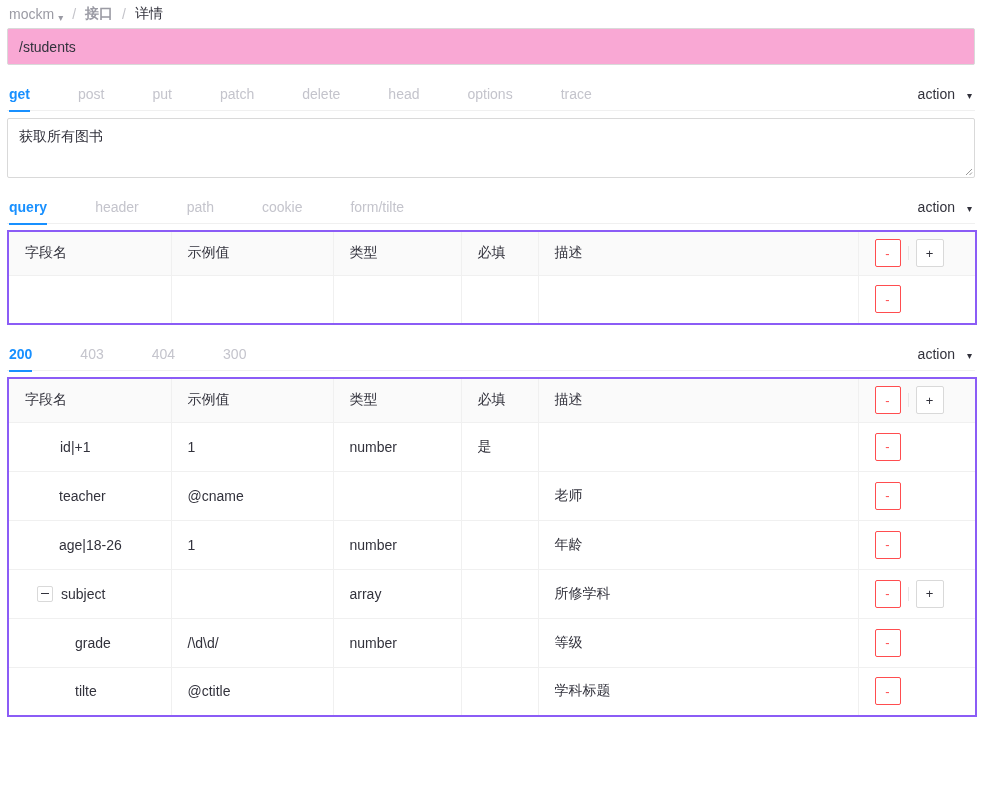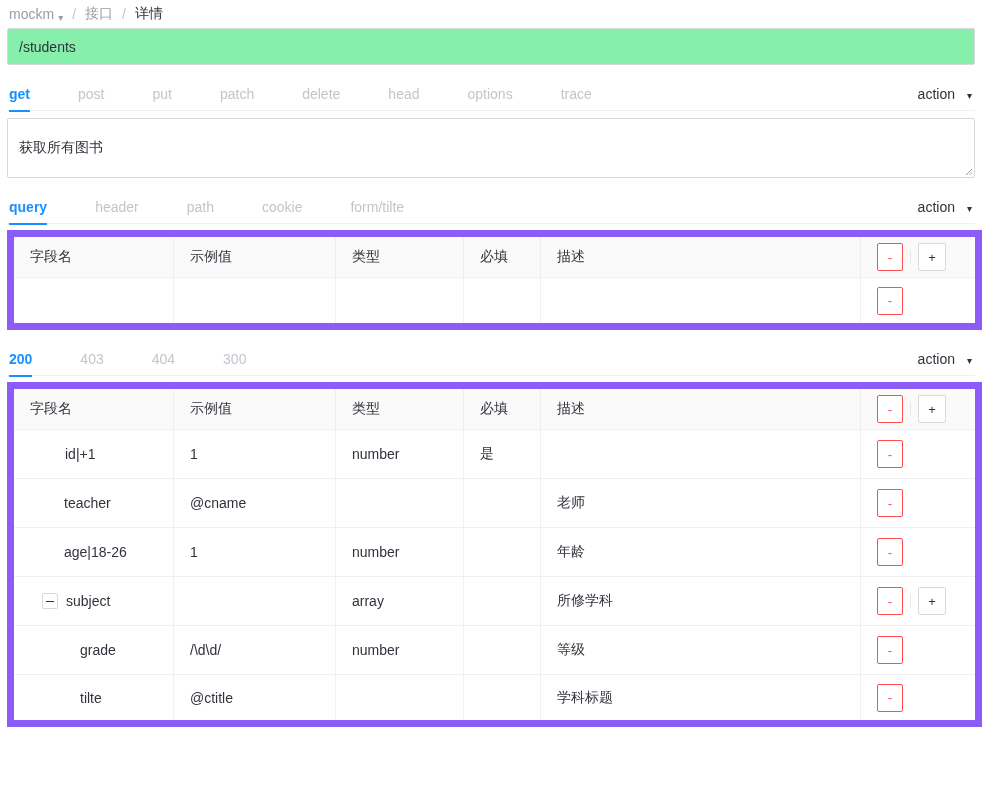--- a/index.html
+++ b/index.html
@@ -18,30 +18,30 @@
     height: 28px;
     display: flex; align-items: center;
     padding: 0 9px;
     font-size: 14px;
     color: #9b9ba4;
     gap: 0px;
   }
   .bc-proj { color:#9b9ba4; display:flex; align-items:flex-end; gap:4px; cursor:pointer; }
   .bc-caret { font-size: 10px; color:#9b9ba4; transform: translateY(1px); }
   .bc-sep { margin: 0 9px; color:#c3c3c9; }
-  .bc-mid { color:#9b9ba4; cursor:pointer; }
+  .bc-mid { color:#9b9ba4; cursor:pointer;font-weight:bold; }
   .bc-cur { color:#32323c; }
 
   
   .url-wrap { padding: 0 7px; }
   .url-input {
     width: 968px; height: 37px;
     border: 1px solid #d9d9d9;
     border-radius: 2px;
-    background:#86efac;
+    background:#f9a8d4;
     font-size: 14px;
     color: #32323c;
     padding: 0 11px;
     font-family: "Liberation Sans", sans-serif;
     outline: none;
     display:flex; align-items:center;
   }
 
   
   .tabbar {
@@ -88,38 +88,39 @@
   
   .desc-wrap { padding: 7px 7px 0 7px; }
   .desc-box {
     position: relative;
     width: 968px; height: 60px;
     border: 1px solid #d9d9d9;
     border-radius: 2px;
     background:#fff;
     font-size: 14px;
     color: #32323c;
-    padding: 18px 11px;
+    padding: 8px 11px;
     line-height: 20px;
     overflow:hidden;
+    font-family:Liberation Mono, monospace;
   }
   .resize-handle {
     position:absolute; right:1px; bottom:1px;
     width:12px; height:12px;
     cursor: nwse-resize;
   }
 
   
   .table-wrap { padding: 6px 7px 0 7px; }
   table.data {
     width: 968px;
     border-collapse: collapse;
     table-layout: fixed;
     font-size: 14px;
-    border: 7px solid #8b5cf6;
+    border: 2px solid #8b5cf6;
     background:#fff;
     padding-left:32px;
   }
   table.data th {
     background: #fafafa;
     color: #32323c;
     font-weight: 400;
     text-align: left;
     height: 44px;
     padding: 0 16px;

